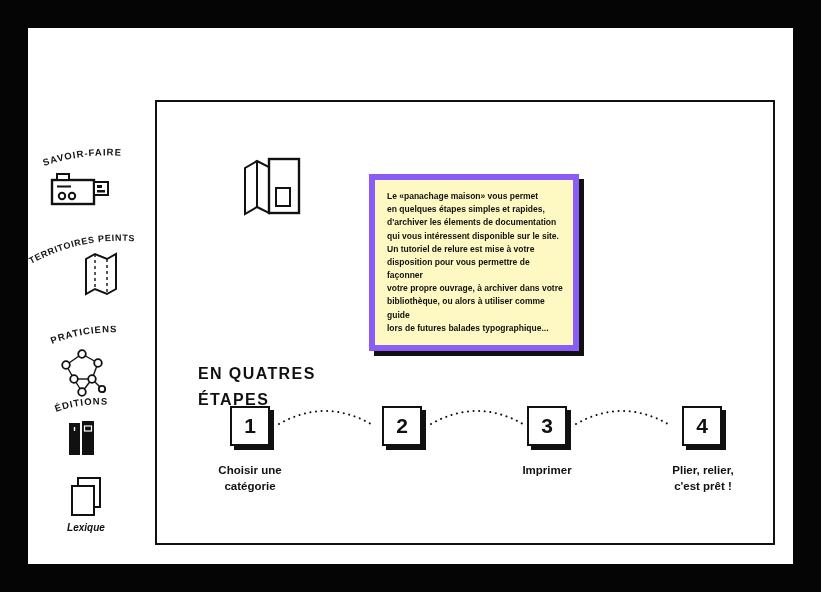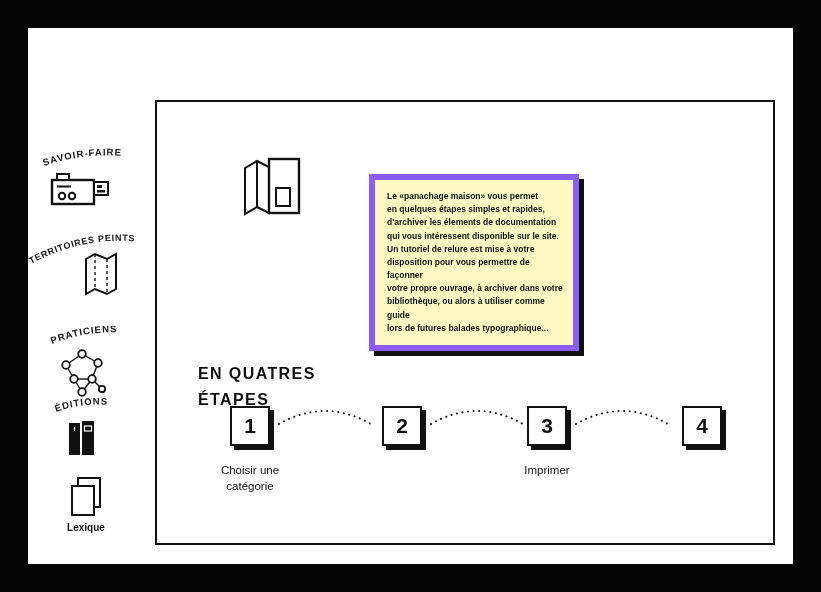--- a/index.html
+++ b/index.html
@@ -28,21 +28,21 @@
   .main-box {
     position:absolute; left:155px; top:100px; width:620px; height:445px;
     border:2px solid #111; background:#fff; z-index:1;
   }
 
   
   .sb-item { position:absolute; z-index:2; }
   .sb-item svg, .sb-item .sb-icon { position:absolute; }
   .arc-label text { font-size:9.5px; font-weight:bold; letter-spacing:1px; fill:#111; }
   .arc-label-long text { font-size:9px; font-weight:bold; letter-spacing:0.7px; fill:#111; }
-  .lex-label { position:absolute; left:0; top:46px; width:56px; text-align:center; font-size:10px; font-weight:bold; }
+  .lex-label { position:absolute; left:0; top:46px; width:56px; text-align:center; font-size:10px; font-weight:bold;font-style:italic; }
 
   
   .feature-icon { position:absolute; left:83px; top:48px; }
   .feature-title {
     position:absolute; left:81px; top:142px;
     font-size:11.5px; font-weight:bold; letter-spacing:1.6px; line-height:1.6;
     white-space:pre-line;
   }
 
   .desc-box {
@@ -64,21 +64,21 @@
   .step-box {
     position:absolute; top:304px; width:40px; height:40px;
     border:2px solid #111; background:#fff;
     box-shadow:4px 4px 0 #111;
     display:flex; align-items:center; justify-content:center;
     font-size:21px; font-weight:bold;
   }
   .step-arc { position:absolute; top:296px; }
   .step-label {
     position:absolute; top:360px; width:112px;
-    text-align:center; font-size:11.5px; font-weight:normal; line-height:1.4;
+    text-align:center; font-size:11.5px; font-weight:bold; line-height:1.4;
     white-space:pre-line;
   }
 </style>
 </head>
 <body>
 
 <div class="canvas">
   <div class="page-bg"></div>
 
 
@@ -197,15 +197,17 @@
     <svg class="step-arc" width="100" height="30" style="left:270px;">
       <path d="M4,26 Q50,0 96,26" fill="none" stroke="#111" stroke-width="2" stroke-dasharray="0.1 5.5" stroke-linecap="round"></path>
     </svg>
     <svg class="step-arc" width="100" height="30" style="left:415px;">
       <path d="M4,26 Q50,0 96,26" fill="none" stroke="#111" stroke-width="2" stroke-dasharray="0.1 5.5" stroke-linecap="round"></path>
     </svg>
 
     <div class="step-label" style="left:37px;">Choisir une
 catégorie</div>
     <div class="step-label" style="left:334px;">Imprimer</div>
+    <div class="step-label" style="left:490px;">Plier, relier,
+c'est prêt !</div>
 
   </section>
 </div>
 
 </body></html>

